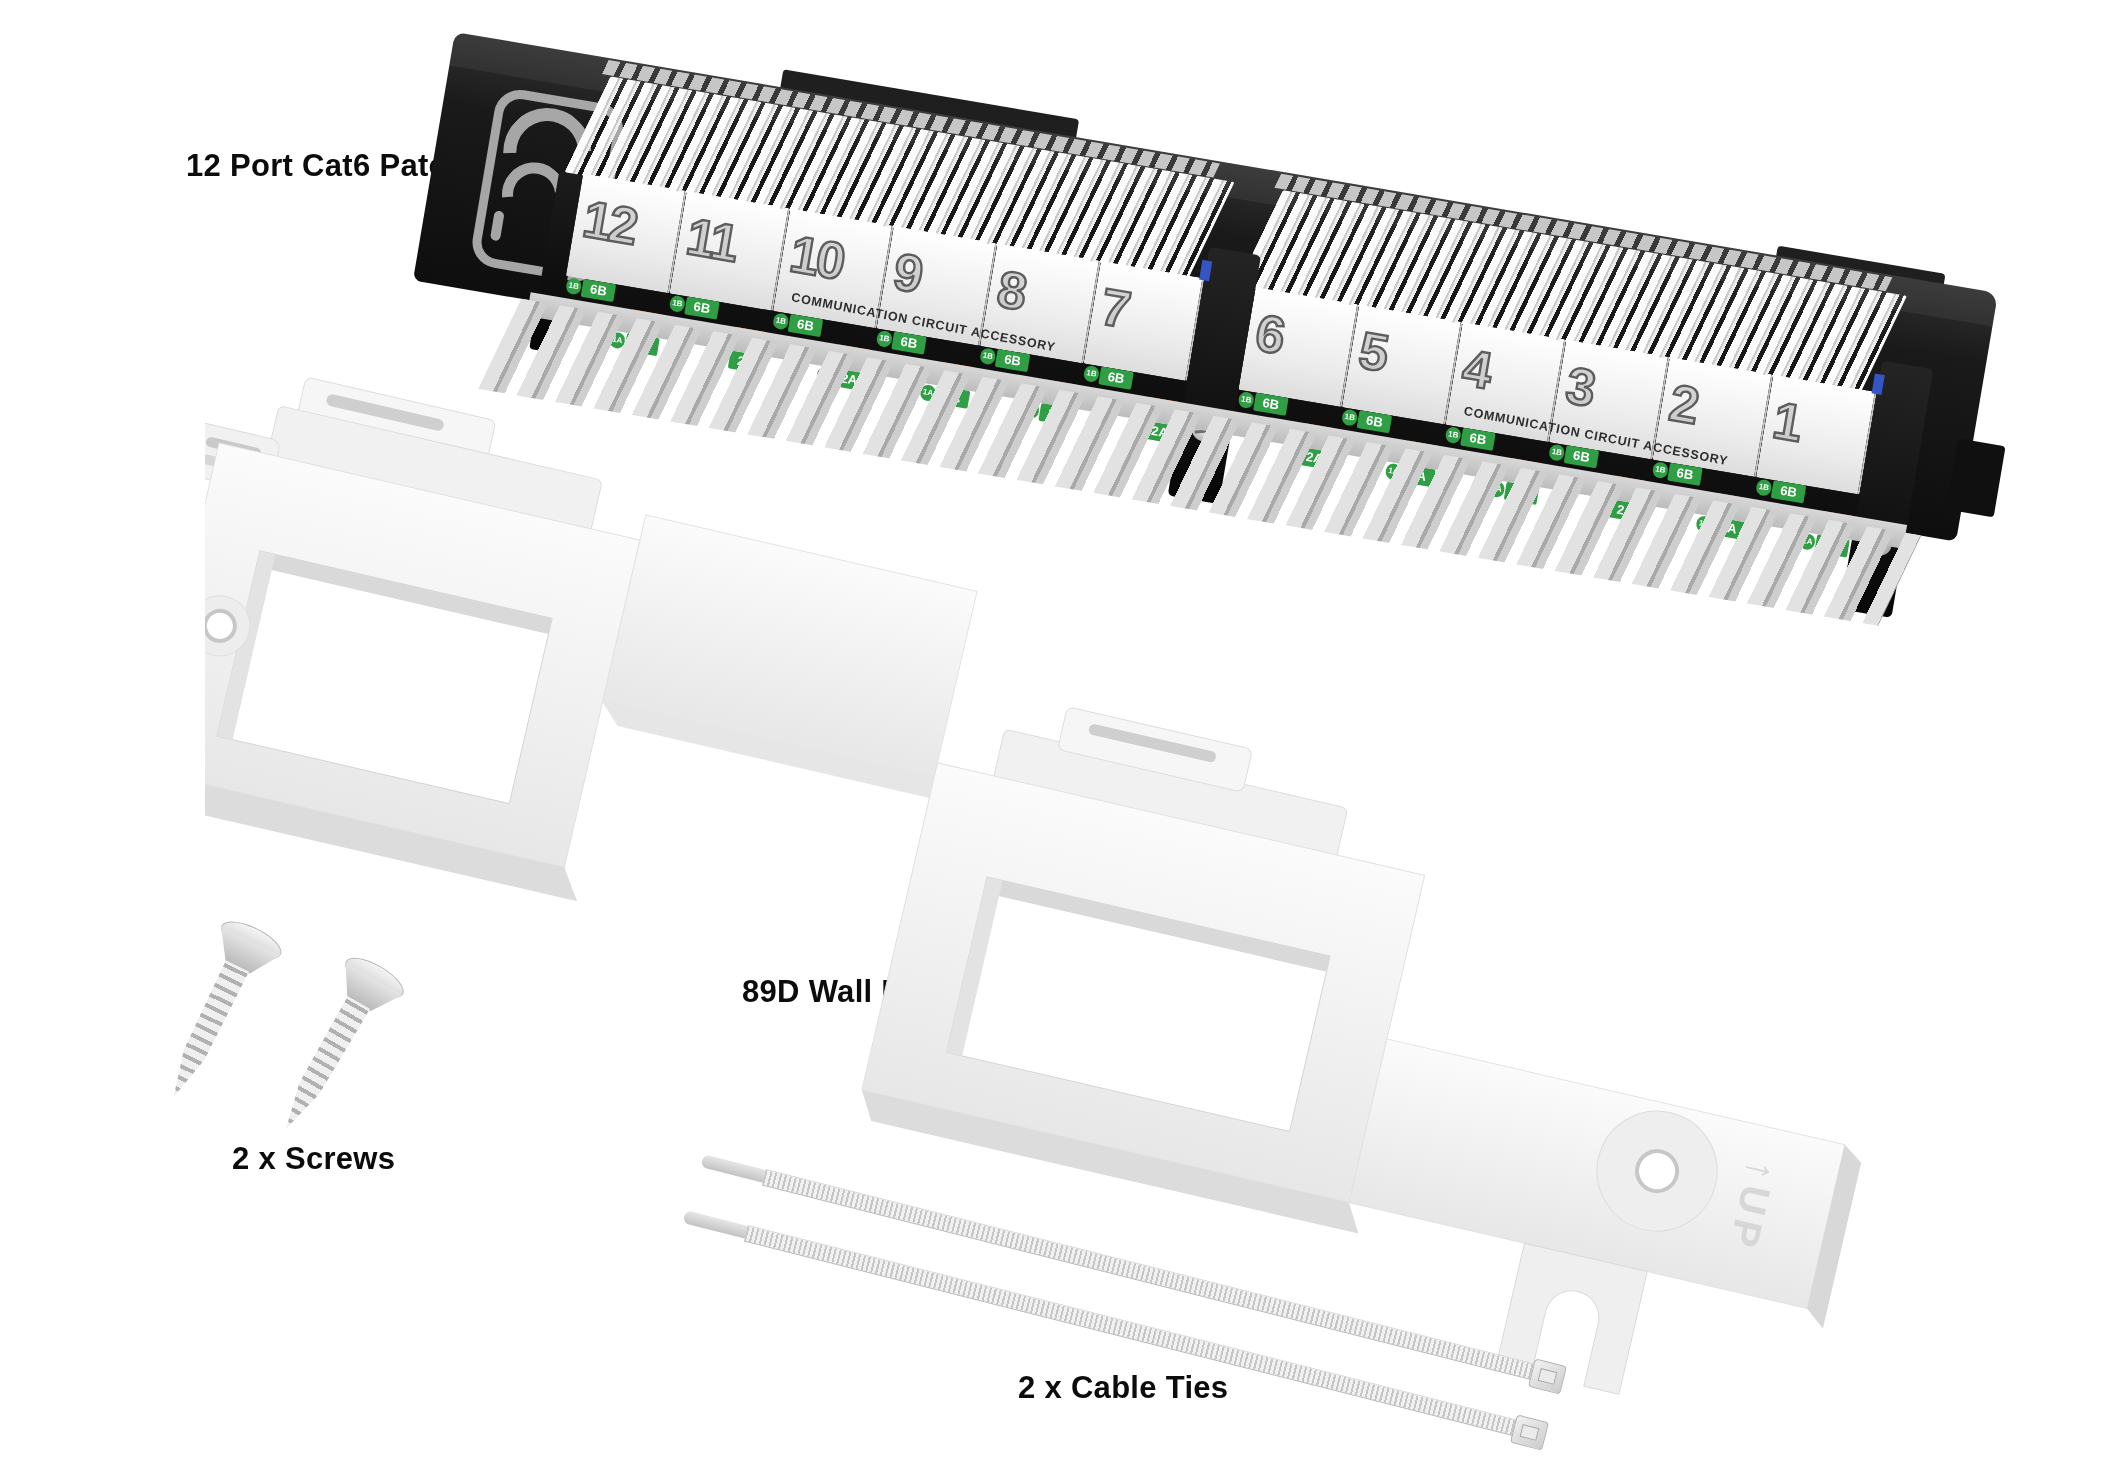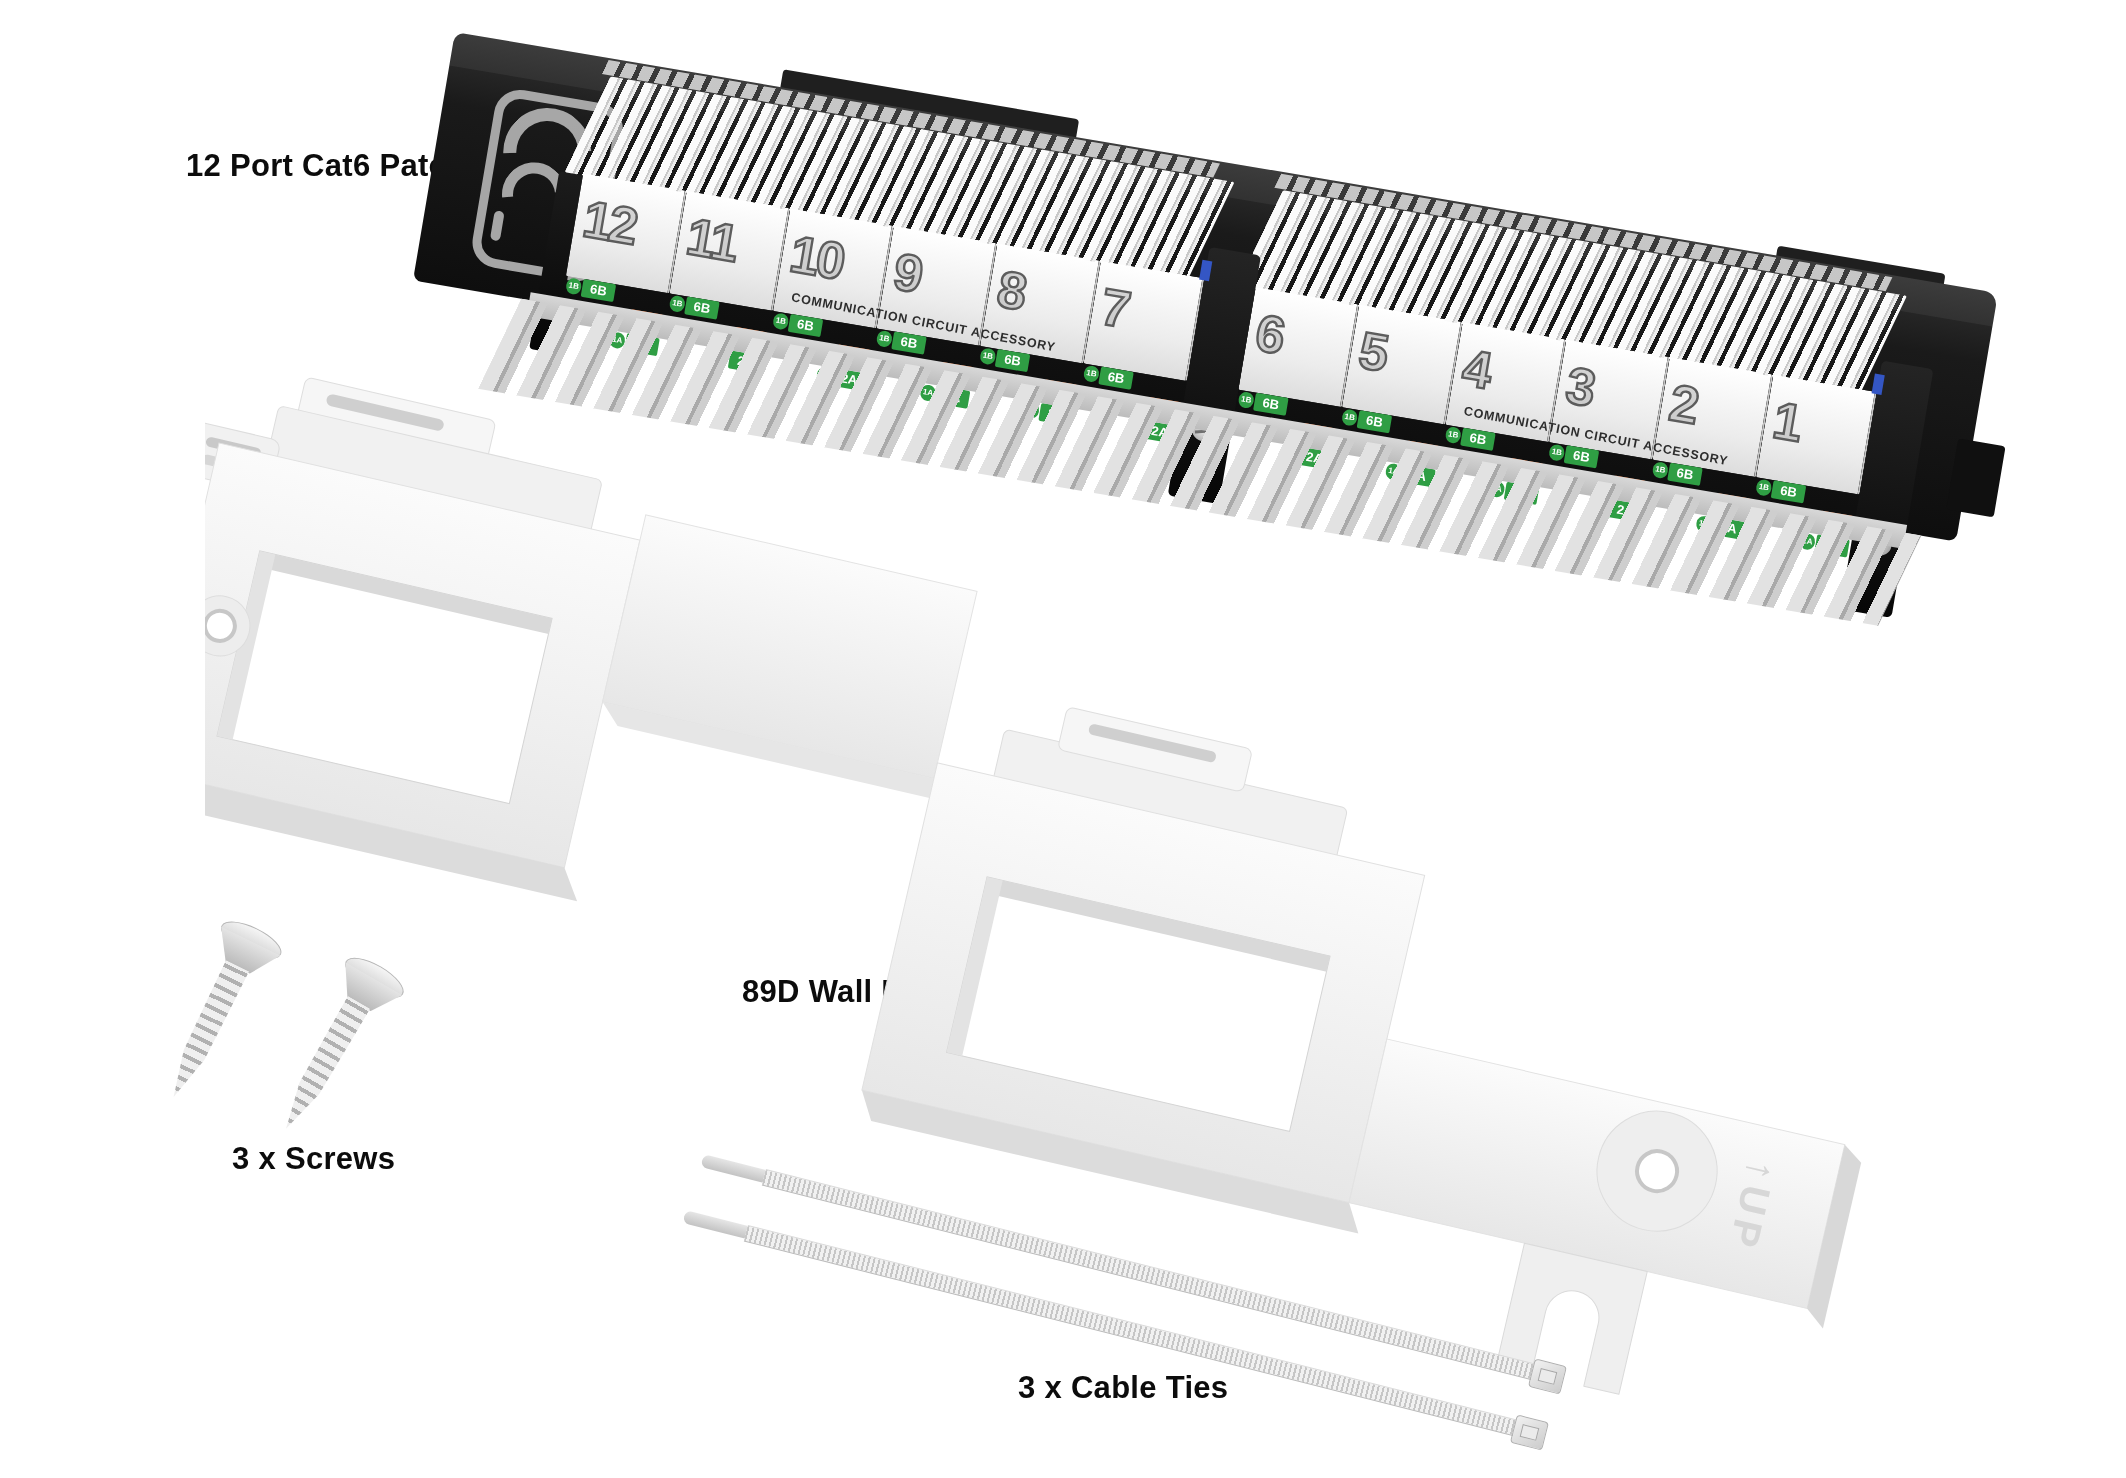--- a/index.html
+++ b/index.html
@@ -109,22 +109,22 @@
   .tie-head .slot{margin:7px auto 0;width:15px;height:11px;background:#ebebeb;
         border:1px solid #a7a7a7;}
 </style>
 </head>
 <body>
 
 <div class="stage">
 
   <div class="caption" id="caption-patch-panel">12 Port Cat6 Patch Panel</div>
   <div class="caption" id="caption-bracket">89D Wall Mount Bracket</div>
-  <div class="caption" id="caption-screws">3 x Screws</div>
-  <div class="caption" id="caption-ties">3 x Cable Ties</div>
+  <div class="caption" id="caption-screws">2 x Screws</div>
+  <div class="caption" id="caption-ties">2 x Cable Ties</div>
 
   <div class="panel">
     <div class="ear" id="ear1"></div>
     <div class="ear" id="ear2"></div>
     <div class="faceplate"></div>
     <div class="side-tab"></div>
 
     <div class="logo">
       <span class="arc1"></span>
       <span class="arc2"></span>

